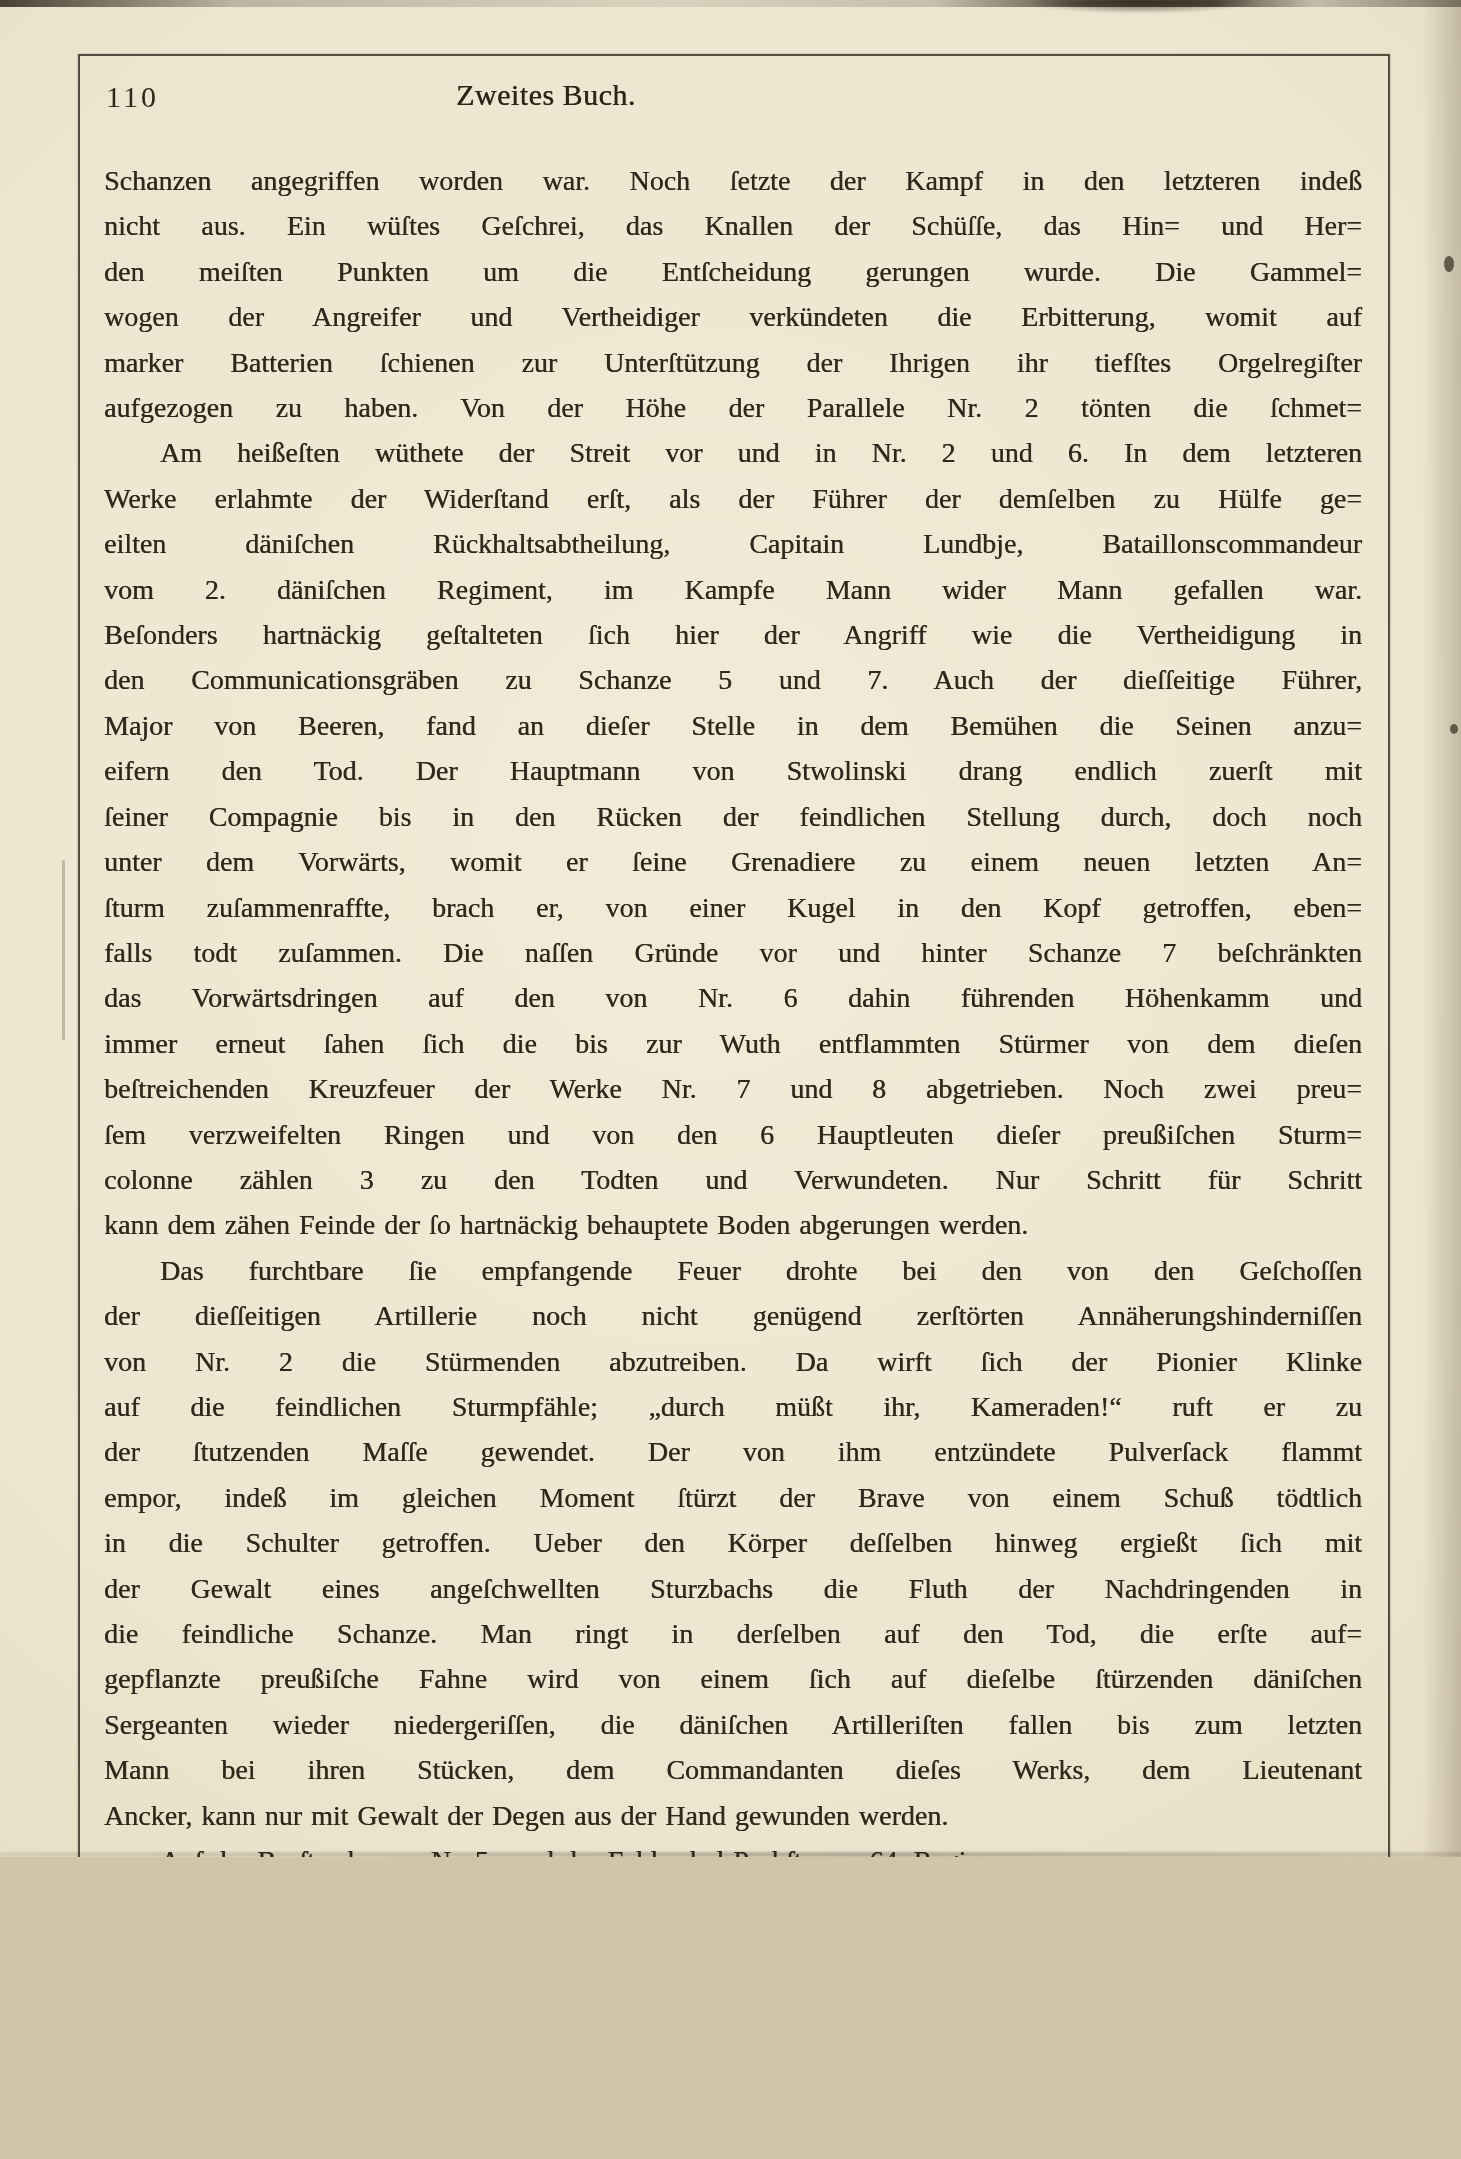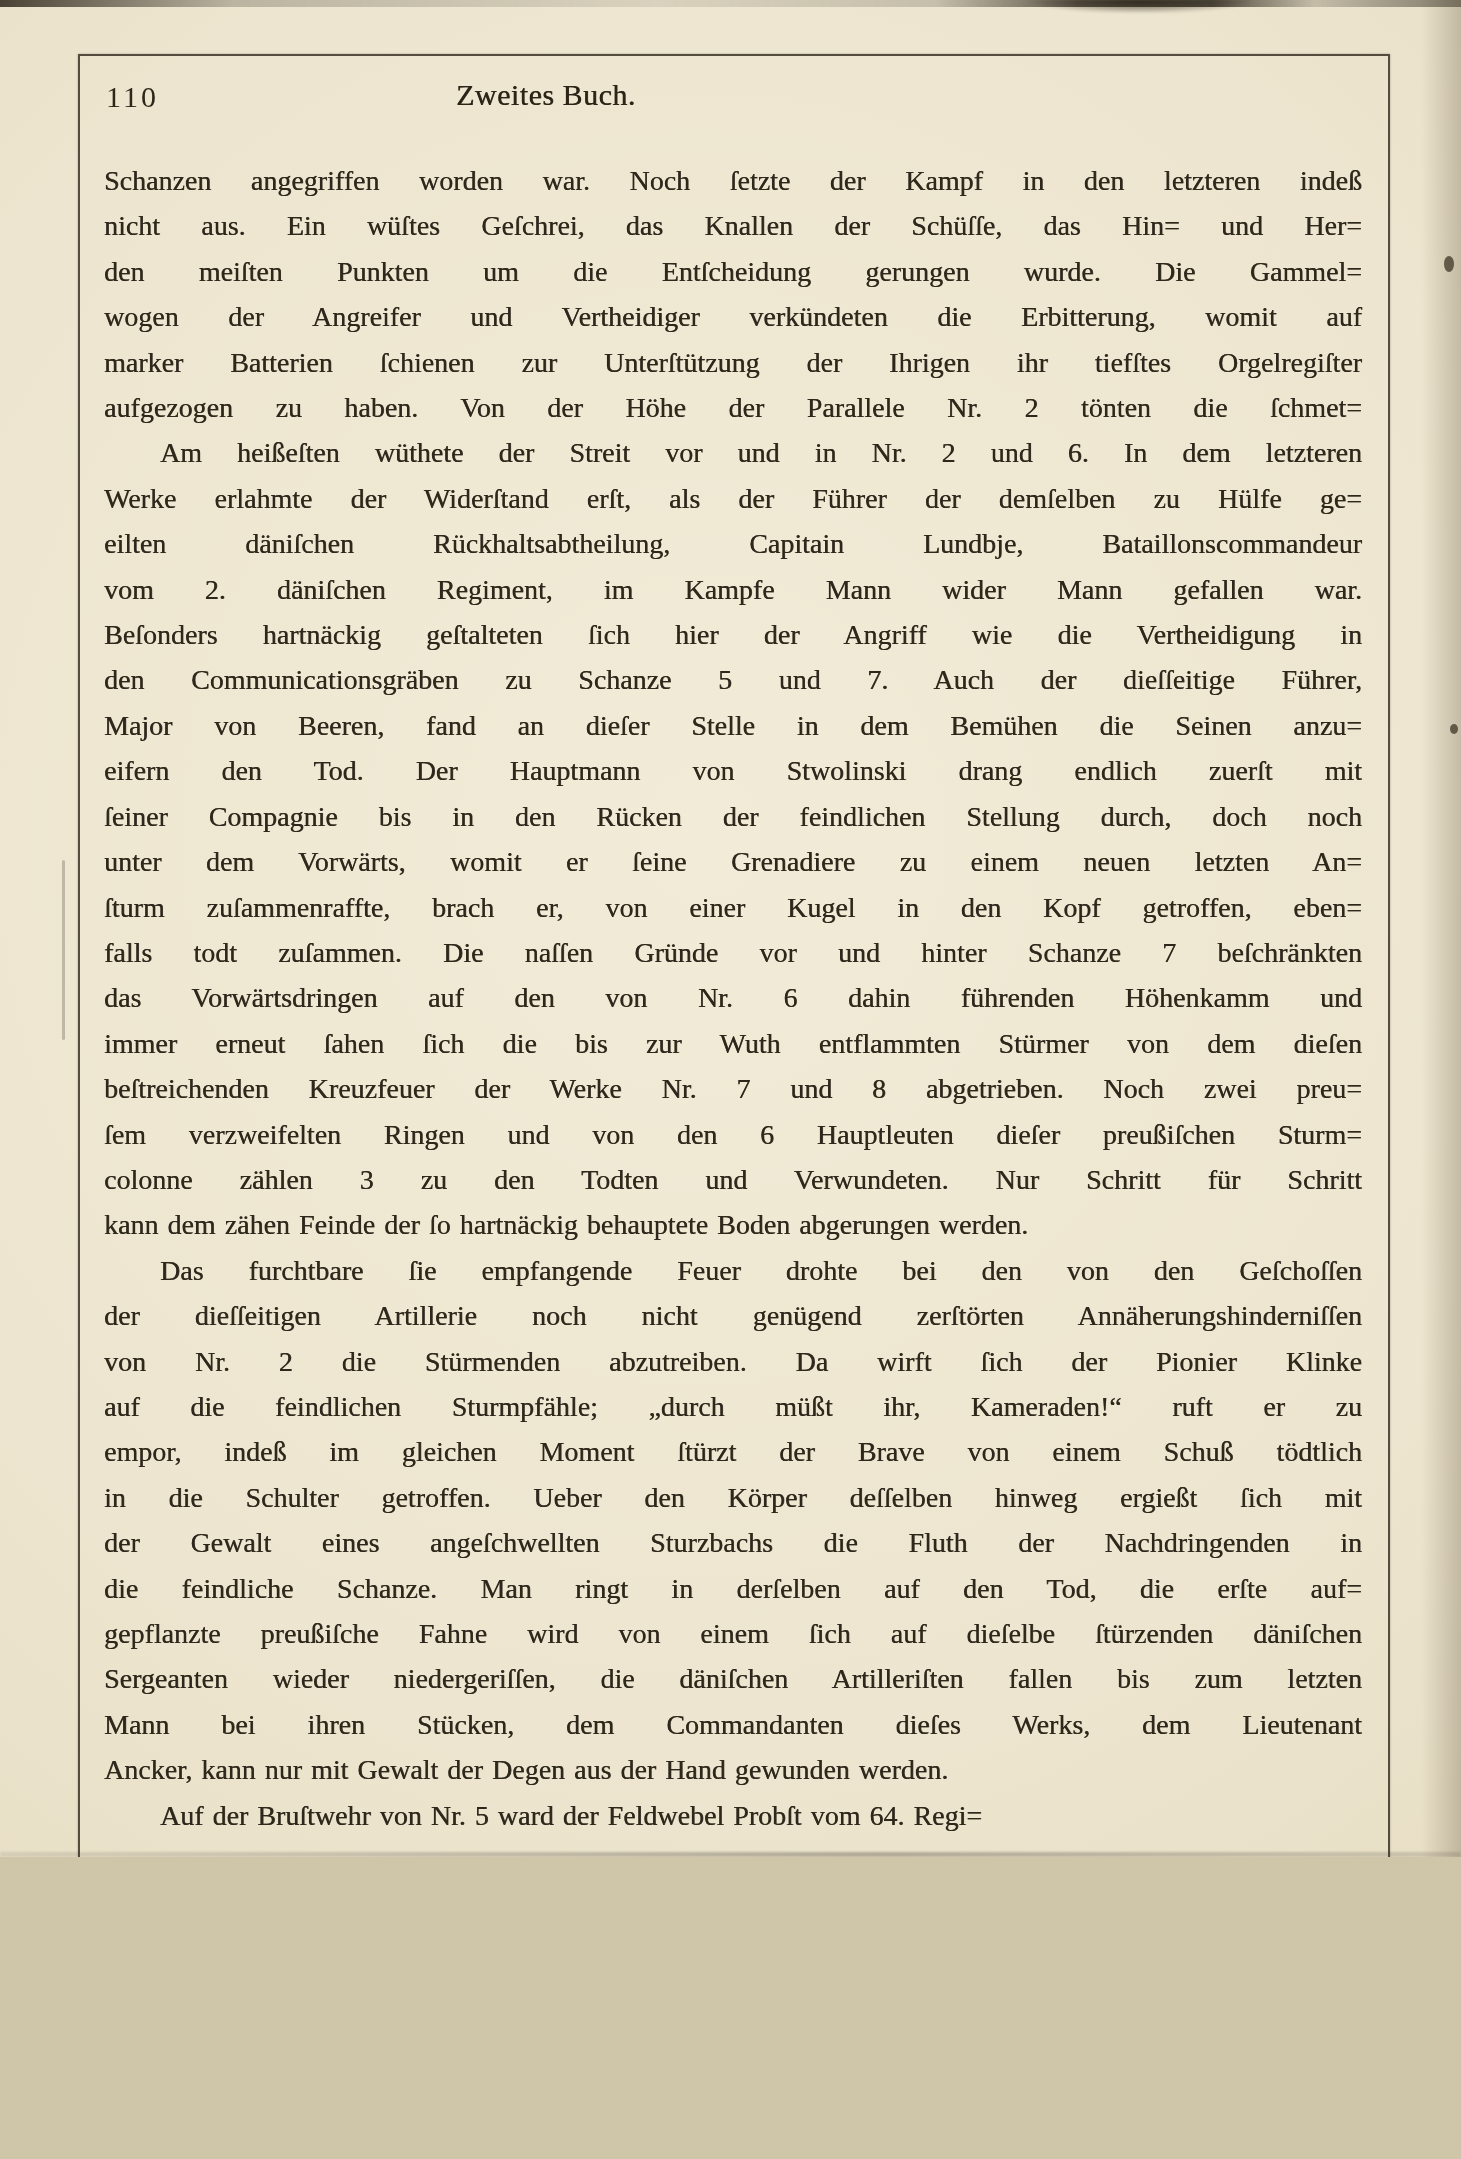--- a/index.html
+++ b/index.html
@@ -126,20 +126,21 @@
           <div class="line">beſtreichenden Kreuzfeuer der Werke Nr. 7 und 8 abgetrieben. Noch zwei preu=</div>
           <div class="line">ſem verzweifelten Ringen und von den 6 Hauptleuten dieſer preußiſchen Sturm=</div>
           <div class="line">colonne zählen 3 zu den Todten und Verwundeten. Nur Schritt für Schritt</div>
           <div class="line last">kann dem zähen Feinde der ſo hartnäckig behauptete Boden abgerungen werden.</div>
         </div>
         <div class="paragraph">
           <div class="line indent">Das furchtbare ſie empfangende Feuer drohte bei den von den Geſchoſſen</div>
           <div class="line">der dieſſeitigen Artillerie noch nicht genügend zerſtörten Annäherungshinderniſſen</div>
           <div class="line">von Nr. 2 die Stürmenden abzutreiben. Da wirft ſich der Pionier Klinke</div>
           <div class="line">auf die feindlichen Sturmpfähle; „durch müßt ihr, Kameraden!“ ruft er zu</div>
+          <div class="line">der ſtutzenden Maſſe gewendet. Der von ihm entzündete Pulverſack flammt</div>
           <div class="line">empor, indeß im gleichen Moment ſtürzt der Brave von einem Schuß tödtlich</div>
           <div class="line">in die Schulter getroffen. Ueber den Körper deſſelben hinweg ergießt ſich mit</div>
           <div class="line">der Gewalt eines angeſchwellten Sturzbachs die Fluth der Nachdringenden in</div>
           <div class="line">die feindliche Schanze. Man ringt in derſelben auf den Tod, die erſte auf=</div>
           <div class="line">gepflanzte preußiſche Fahne wird von einem ſich auf dieſelbe ſtürzenden däniſchen</div>
           <div class="line">Sergeanten wieder niedergeriſſen, die däniſchen Artilleriſten fallen bis zum letzten</div>
           <div class="line">Mann bei ihren Stücken, dem Commandanten dieſes Werks, dem Lieutenant</div>
           <div class="line last">Ancker, kann nur mit Gewalt der Degen aus der Hand gewunden werden.</div>
         </div>
         <div class="paragraph">

